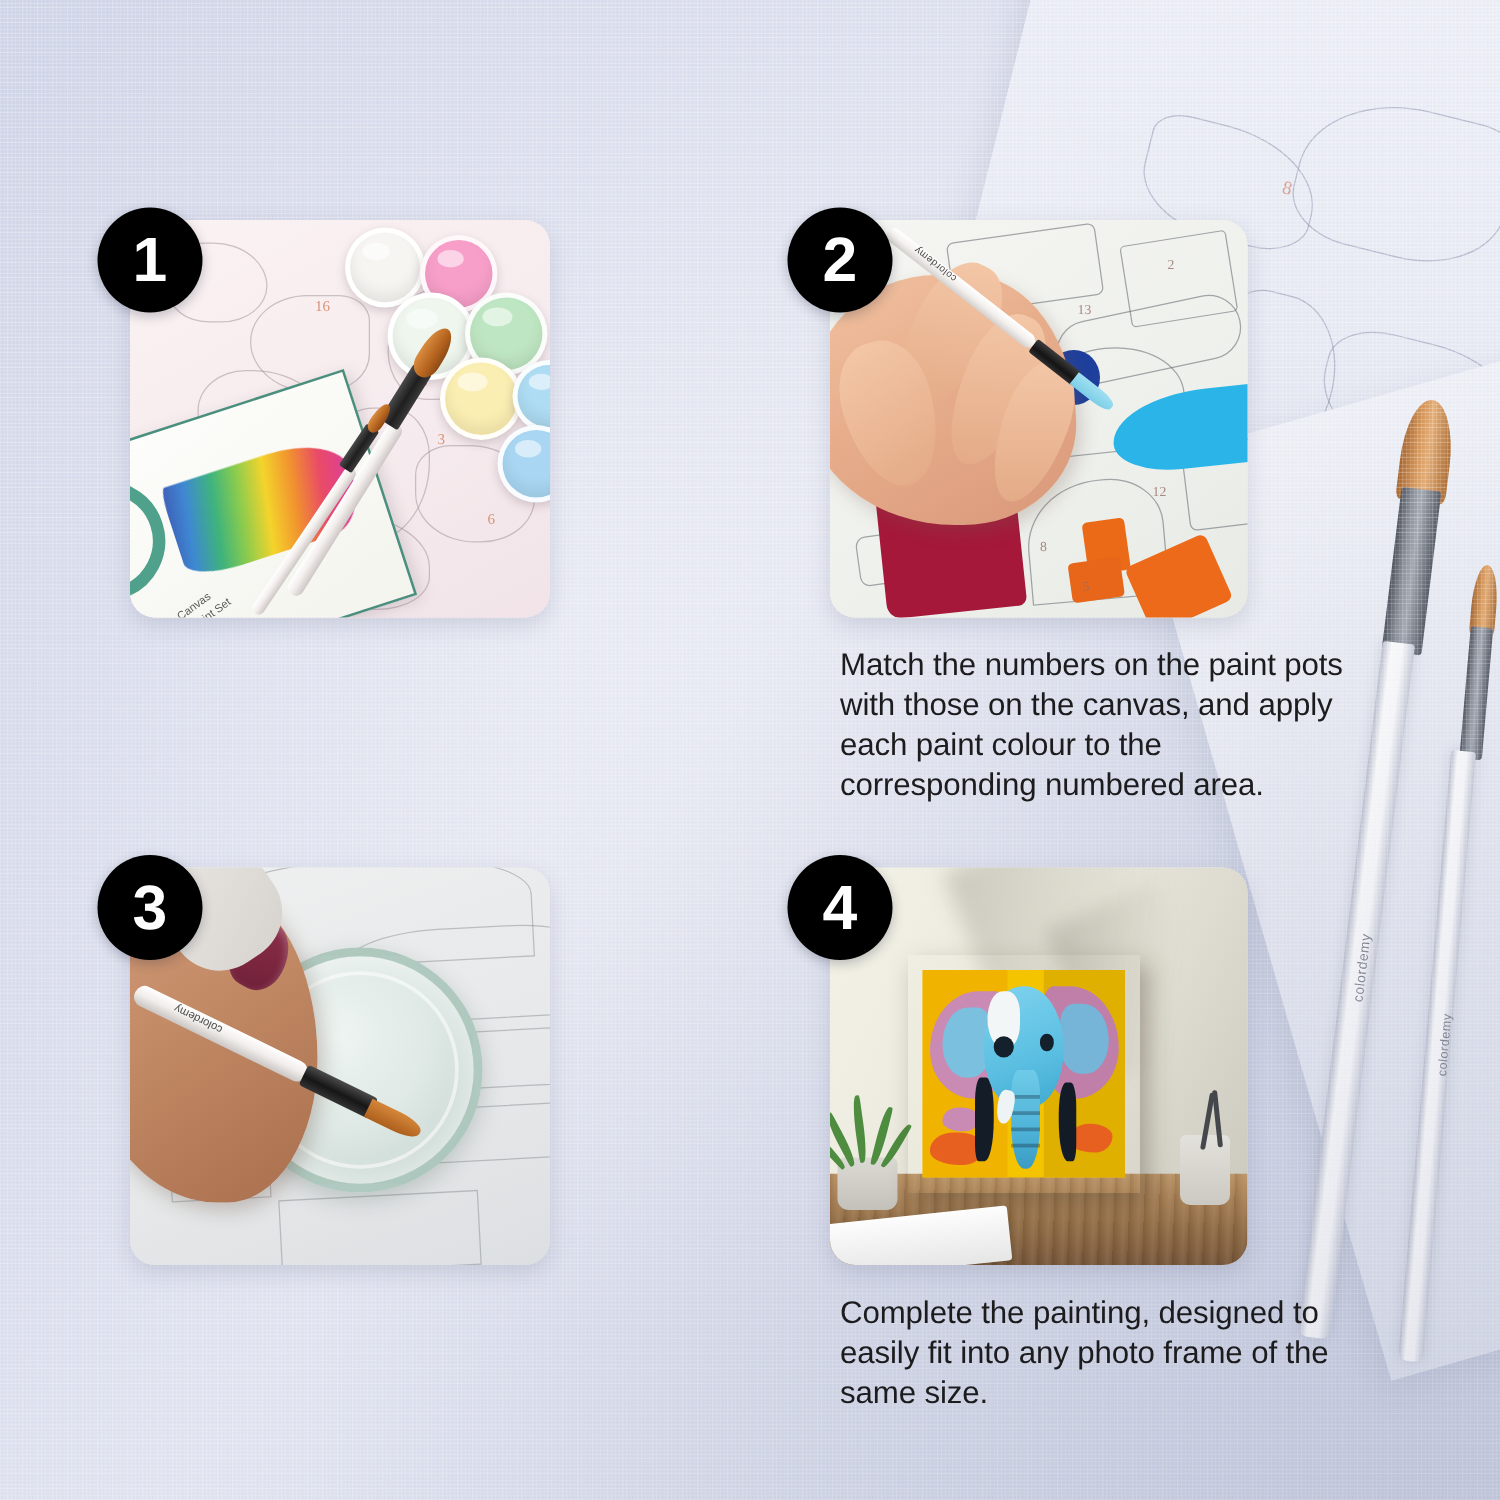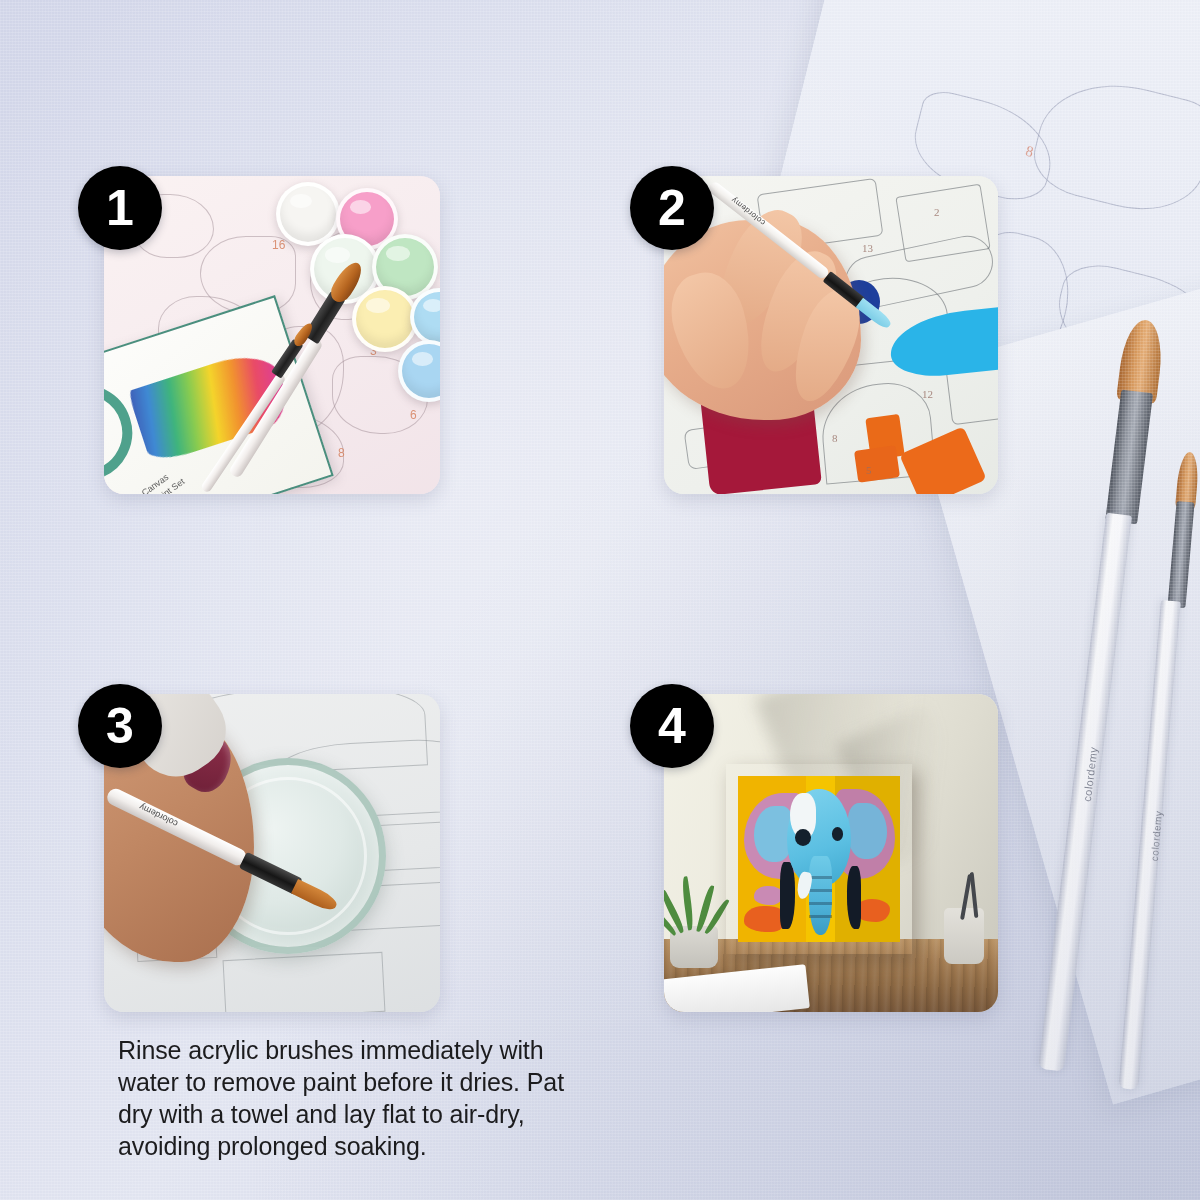--- a/index.html
+++ b/index.html
@@ -161,21 +161,21 @@
     position: absolute; left: -10%; top: -8%; width: 120%; height: 116%;
     background: linear-gradient(160deg,#fbf3f3 0%, #f6ebee 55%, #f1e3e8 100%);
     transform: rotate(-8deg);
   }
   .ph1 .outline {
     position: absolute; border: 1px solid rgba(150,130,140,0.45);
     border-radius: 40% 60% 50% 45%;
   }
   .ph1 .num {
     position: absolute; color: rgba(214,130,96,0.85);
-    font-size: 12px; font-family: Liberation Sans, sans-serif; margin-left: 20px;
+    font-size: 12px; font-family: Liberation Serif, serif;
   }
   .pot {
     position: absolute; width: 64px; height: 64px; border-radius: 50%;
     box-shadow: 0 3px 8px rgba(120,100,110,0.28), inset 0 -7px 10px rgba(0,0,0,0.07);
     border: 4px solid rgba(255,255,255,0.92);
   }
   .pot::after {
     content:''; position:absolute; left:18%; top:14%; width:40%; height:26%;
     border-radius:50%; background: rgba(255,255,255,0.55);
   }
@@ -485,20 +485,21 @@
         <div class="finger" style="left:136px; top:112px; width:52px; height:116px; transform: rotate(20deg);"></div>
         <div class="finger" style="left:12px;  top:96px;  width:72px; height:118px; transform: rotate(-16deg);"></div>
 
         <div class="brush2">
           <div class="b2-handle"></div>
           <div class="b2-text">colordemy</div>
           <div class="b2-fer"></div>
           <div class="b2-tip"></div>
         </div>
       </div>
+      <div class="caption">Match the numbers on the paint pots with those on the canvas, and apply each paint colour to the corresponding numbered area.</div>
     </div>
 
     <div class="step step-3">
       <div class="badge">
         <span>3</span>
       </div>
       <div class="photo ph3">
         <div class="bgpaper"></div>
         <div class="line" style="left:62px;  top:-6px; width:260px; height:84px; border-radius:40% 40% 0 0; transform: rotate(-3deg);"></div>
         <div class="line" style="left:168px; top:48px; width:200px; height:74px; border-radius:40% 30% 0 0; transform: rotate(-3deg);"></div>
@@ -513,21 +514,20 @@
         <div class="nail" style="left:82px; top:42px;"></div>
         <div class="finger" style="left:28px; top:-10px; width:92px; height:90px; background:linear-gradient(150deg,#e9e6e2,#d6d2cd); transform: rotate(-34deg); border-radius:40px;"></div>
 
         <div class="brush3">
           <div class="b3-handle"></div>
           <div class="b3-text">colordemy</div>
           <div class="b3-fer"></div>
           <div class="b3-tip"></div>
         </div>
       </div>
-      <div class="caption">Rinse acrylic brushes immediately with water to remove paint before it dries. Pat dry with a towel and lay flat to air-dry, avoiding prolonged soaking.</div>
     </div>
 
     <div class="step step-4">
       <div class="badge">
         <span>4</span>
       </div>
       <div class="photo ph4">
         <div class="wall"></div>
         <div class="wallshadow"></div>
         <div class="wallshadow2"></div>
@@ -568,16 +568,17 @@
             <div class="el-trunk-ring" style="top:60%;"></div>
             <div class="el-trunk-ring" style="top:68%;"></div>
             <div class="el-trunk-ring" style="top:76%;"></div>
             <div class="el-trunk-ring" style="top:84%;"></div>
             <div class="el-tuskL"></div>
           </div>
         </div>
 
         <div class="book"></div>
       </div>
+      <div class="caption">Complete the painting, designed to easily fit into any photo frame of the same size.</div>
     </div>
 
   </div>
 </div>
 
 </body></html>

